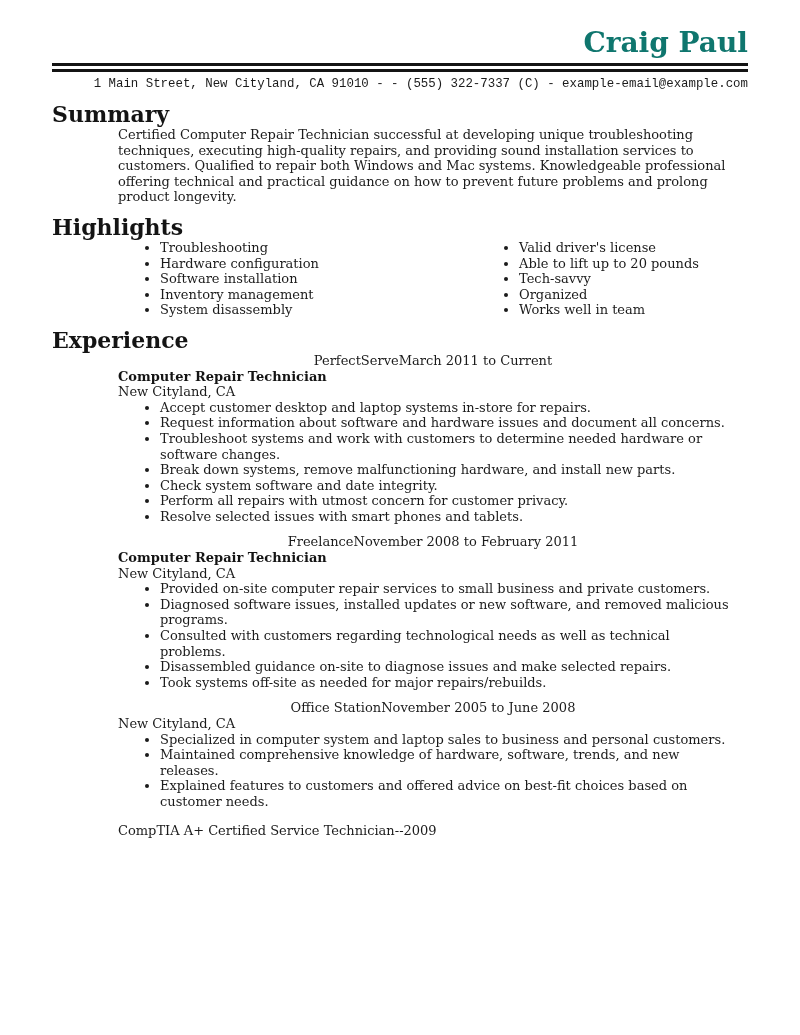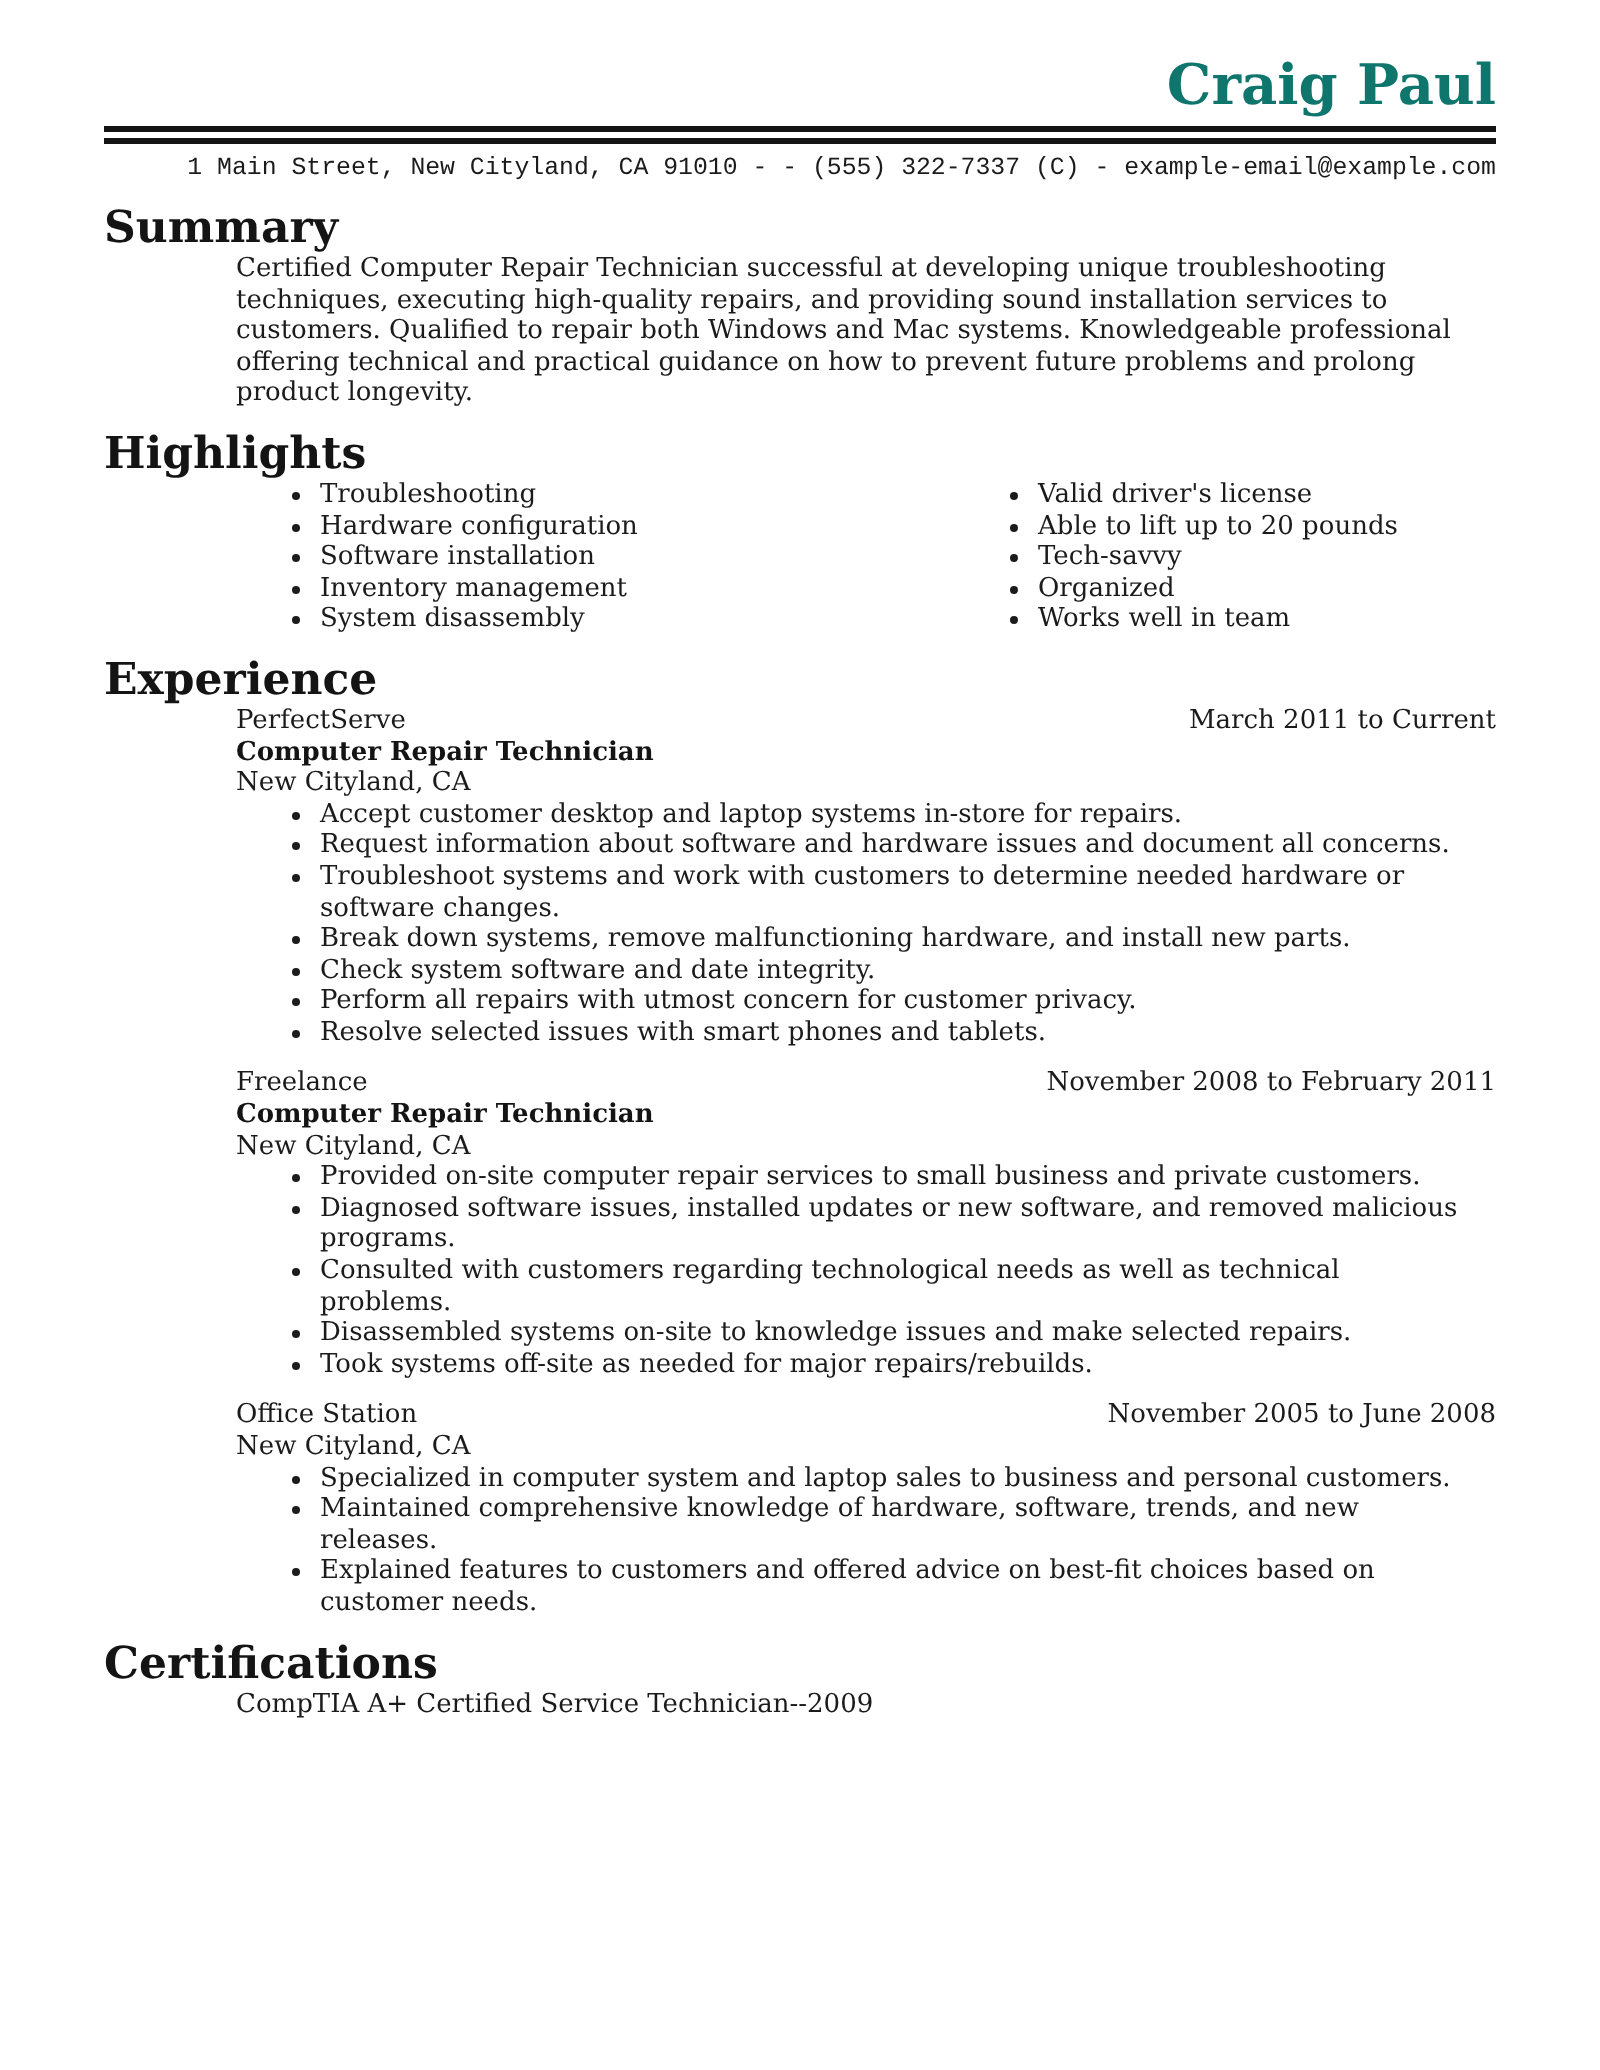--- a/index.html
+++ b/index.html
@@ -52,21 +52,21 @@
     list-style: disc outside;
   }
   li { margin: 0; }
   .columns { display: flex; }
   .columns ul.col1 { width: 300px; }
   .columns ul.col2 { padding-left: 59px; }
   .job { margin-top: 10px; }
   .job.first { margin-top: 0; }
   .job-row {
     display: flex;
-    justify-content: space-between;
+    justify-content: center;
     align-items: baseline;
   }
   .job-title { font-weight: bold; color: #141414; }
   .job ul li { max-width: 570px; }
 </style>
 </head>
 <body>
 
 <div class="page">
 
@@ -129,21 +129,21 @@
         <div class="job-row">
           <span>Freelance</span>
           <span>November 2008 to February 2011</span>
         </div>
         <div class="job-title">Computer Repair Technician</div>
         <div>New Cityland, CA</div>
         <ul>
             <li>Provided on-site computer repair services to small business and private customers.</li>
             <li>Diagnosed software issues, installed updates or new software, and removed malicious programs.</li>
             <li>Consulted with customers regarding technological needs as well as technical problems.</li>
-            <li>Disassembled systems on-site to knowledge issues and make selected repairs.</li>
+            <li>Disassembled guidance on-site to diagnose issues and make selected repairs.</li>
             <li>Took systems off-site as needed for major repairs/rebuilds.</li>
           </ul>
       </div>
 
       <div class="job">
         <div class="job-row">
           <span>Office Station</span>
           <span>November 2005 to June 2008</span>
         </div>
         <div>New Cityland, CA</div>
@@ -151,19 +151,18 @@
             <li>Specialized in computer system and laptop sales to business and personal customers.</li>
             <li>Maintained comprehensive knowledge of hardware, software, trends, and new releases.</li>
             <li>Explained features to customers and offered advice on best-fit choices based on customer needs.</li>
           </ul>
       </div>
 
     </div>
   </section>
 
   <section>
-    <h2>Certifications</h2>
     <div class="content">
       <p>CompTIA A+ Certified Service Technician--2009</p>
     </div>
   </section>
 
 </div>
 
 </body></html>

